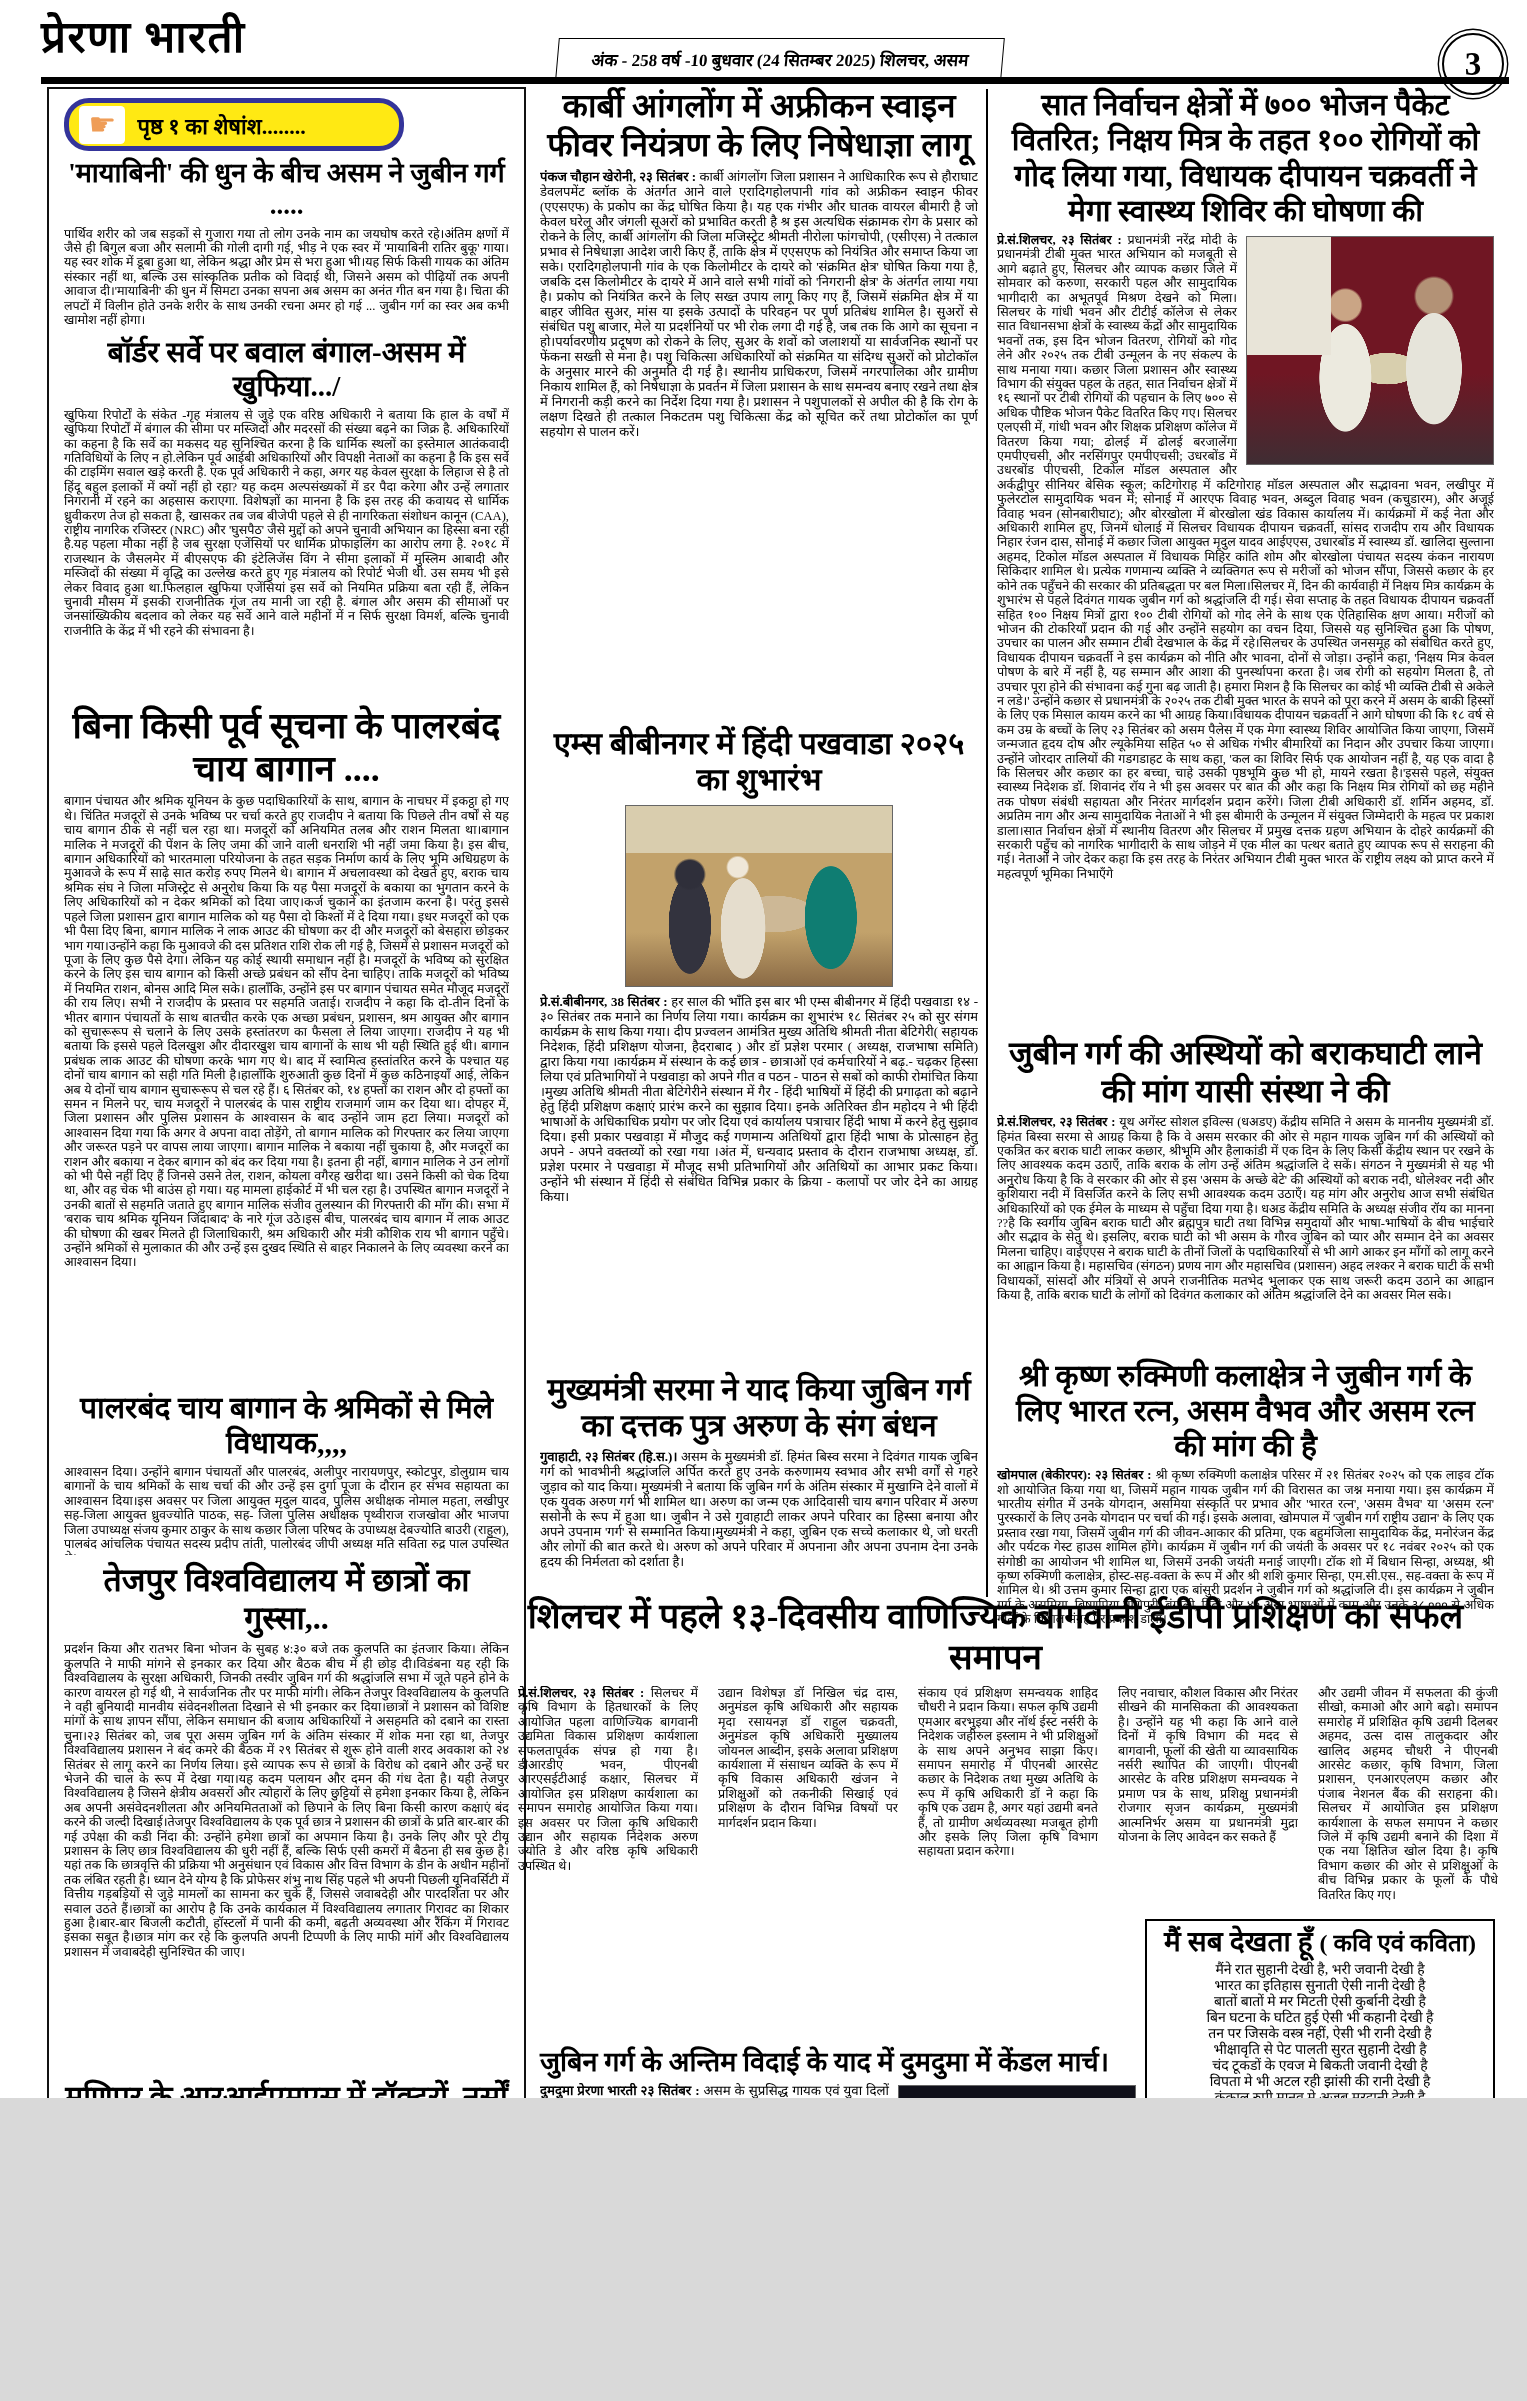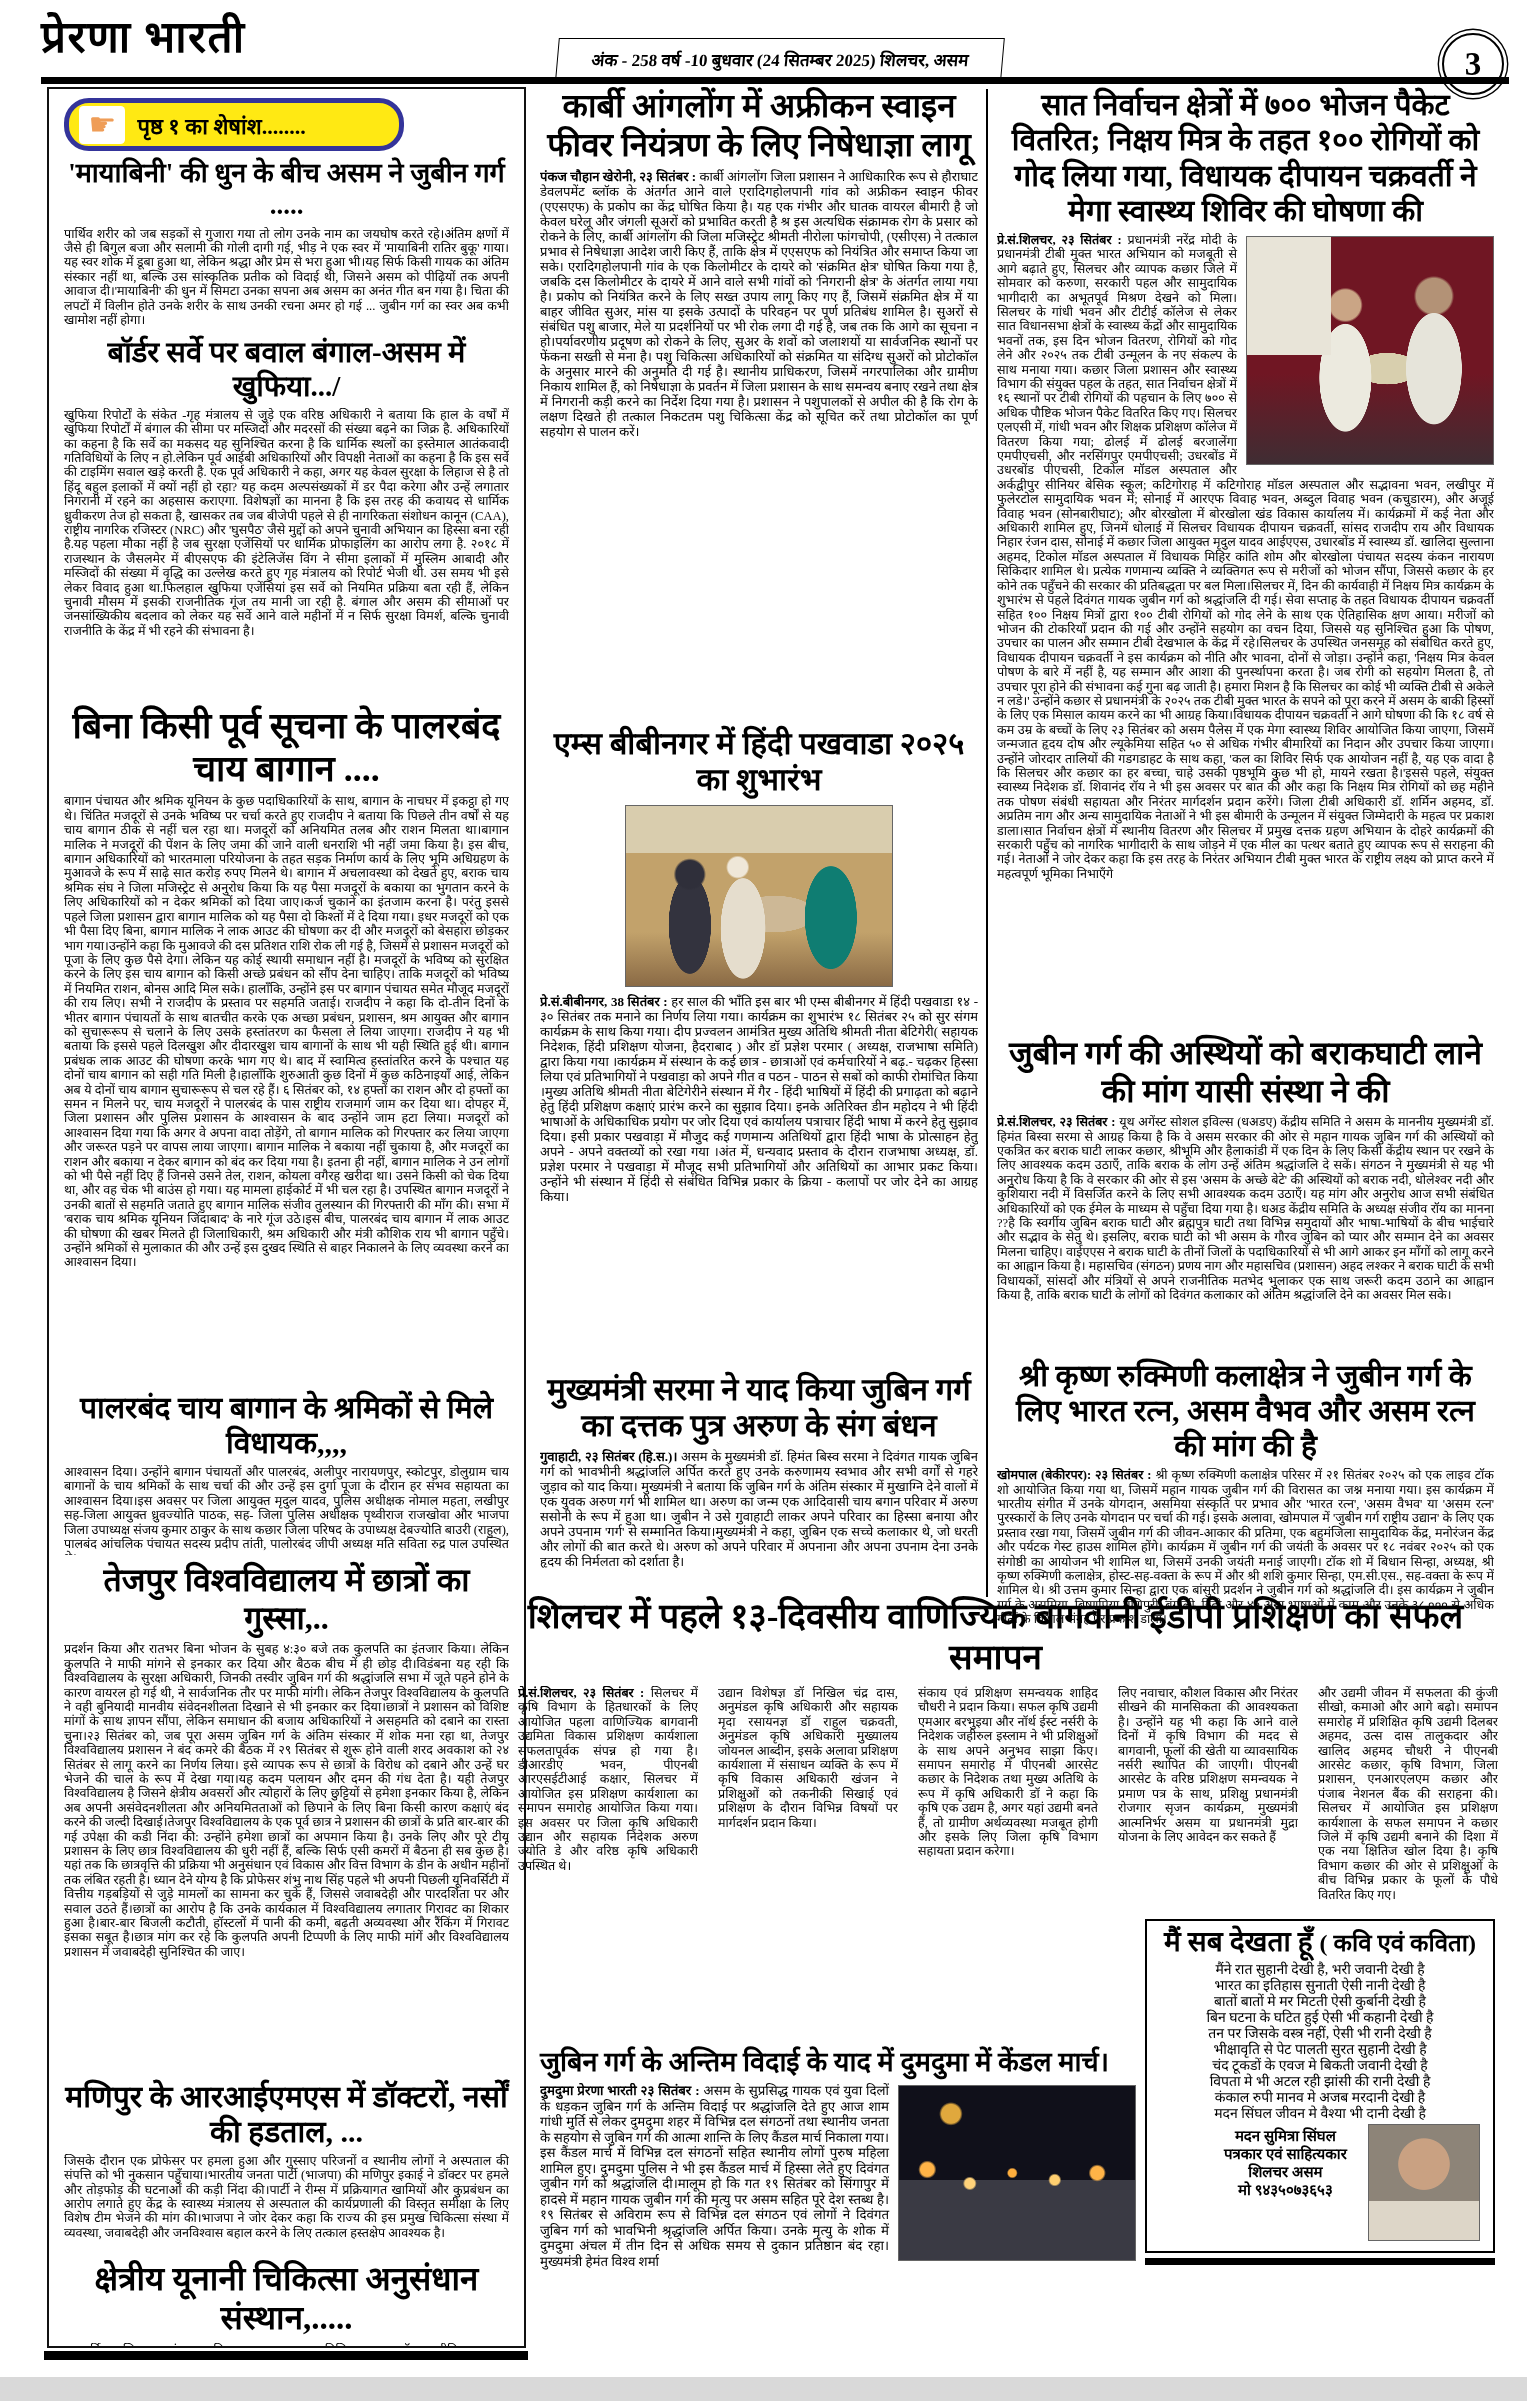--- a/index.html
+++ b/index.html
@@ -1,16 +1,16 @@
 <!DOCTYPE html>
 <html style="font-size:12px"><head>
 <meta charset="utf-8">
 <style>
   html,body{margin:0;padding:0;background:#d9d9d9;}
-  #page{position:relative;width:1528px;height:2377px;background:#ffffff;
+  #page{position:relative;width:1528px;height:2098px;background:#ffffff;
         font-family:"Liberation Serif",serif;color:#000;overflow:hidden;}
   
   .masthead{position:absolute;left:41px;top:16.3px;font-size:44px;font-weight:bold;
             letter-spacing:1.5px;line-height:1;}
   .issue-box{position:absolute;left:557px;top:38px;width:444px;height:40px;border:1.5px solid #000;
              transform:skewX(-5deg);display:flex;align-items:center;justify-content:center;
              font-size:17px;font-weight:bold;background:#fff;}
   .page-badge{position:absolute;left:1442px;top:33px;width:58px;height:58px;border:2.2px solid #000;
               border-radius:50%;box-shadow:0 0 0 3px #fff,0 0 0 4.4px #000;display:flex;
               align-items:center;justify-content:center;font-size:33px;font-weight:bold;background:#fff;}

